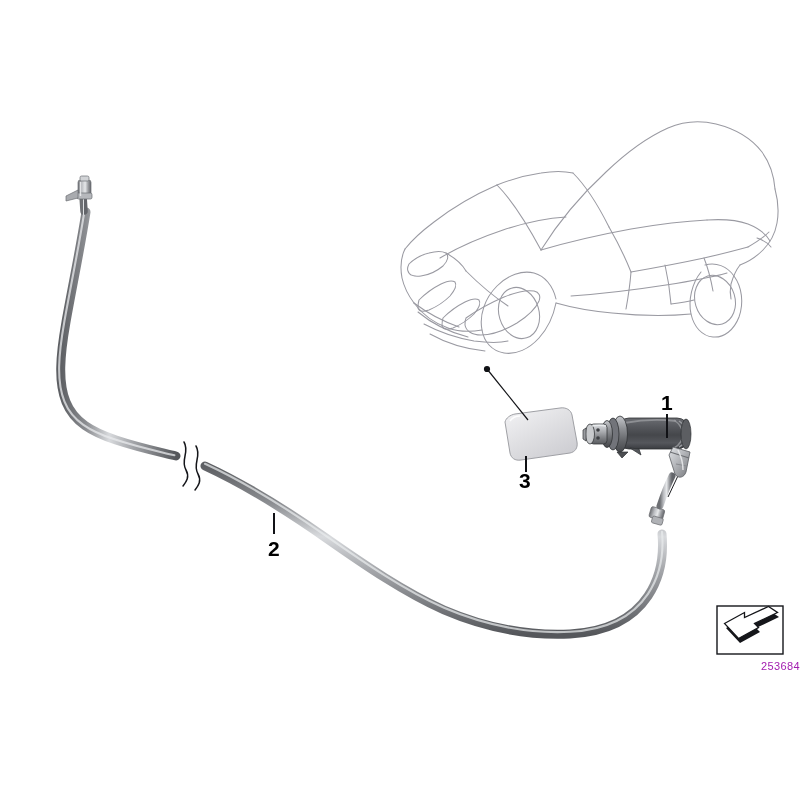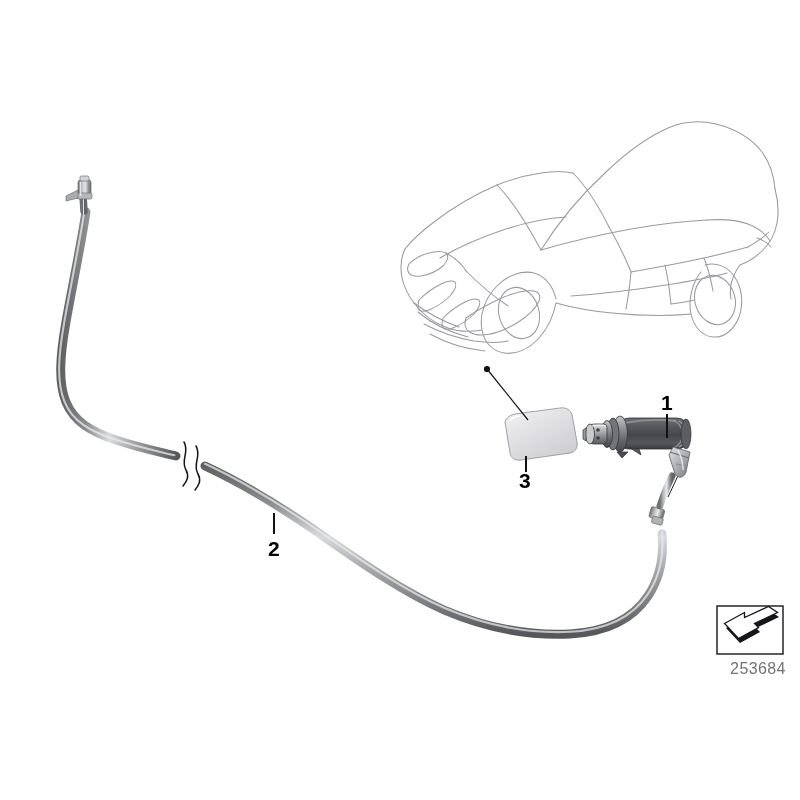--- a/index.html
+++ b/index.html
@@ -33,24 +33,24 @@
     font-size: 21px;
     color: #000000;
     line-height: 1;
     user-select: none;
   }
   #partnum-label {
     position: absolute;
     left: 716px;
     top: 660px;
     width: 84px;
-    text-align: center;
+    text-align: right;
     font-family: "Liberation Sans", sans-serif;
-    font-size: 16px;
-    color: #737373;
+    font-size: 11px;
+    color: #a21caf;
     letter-spacing: 0.4px;
   }
 </style>
 </head>
 <body>
 
 <div id="diagram-root">
 
   <svg class="layer" viewBox="0 0 800 800">
     <g fill="none" stroke="#9a9aa2" stroke-width="1.05" stroke-linejoin="round" stroke-linecap="round">

